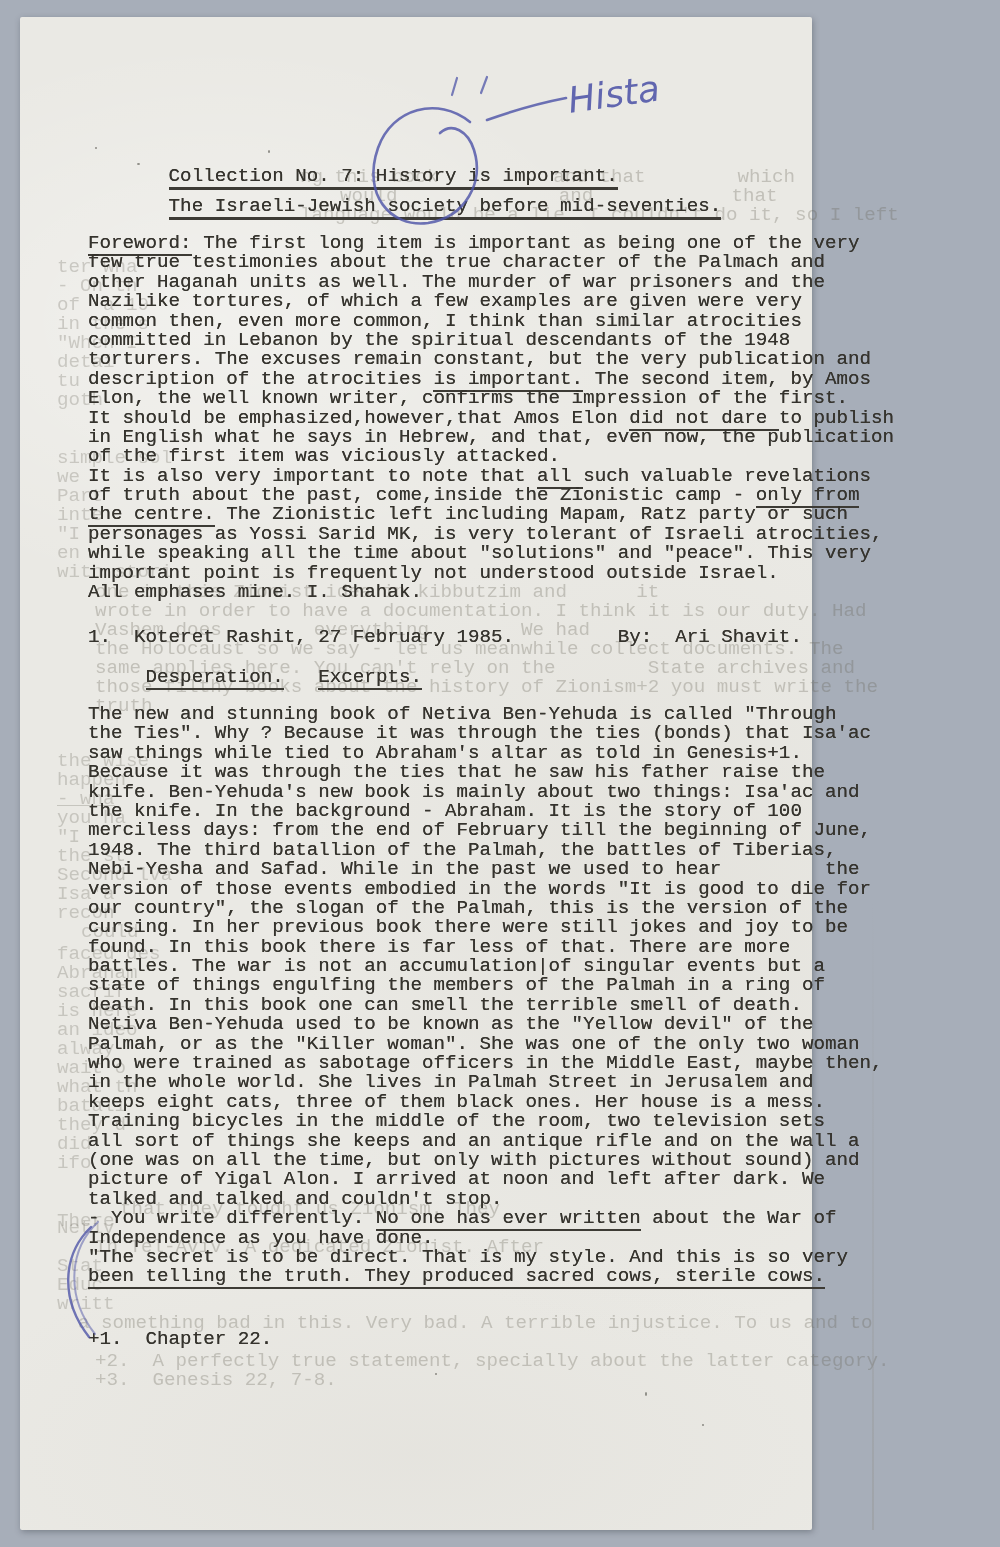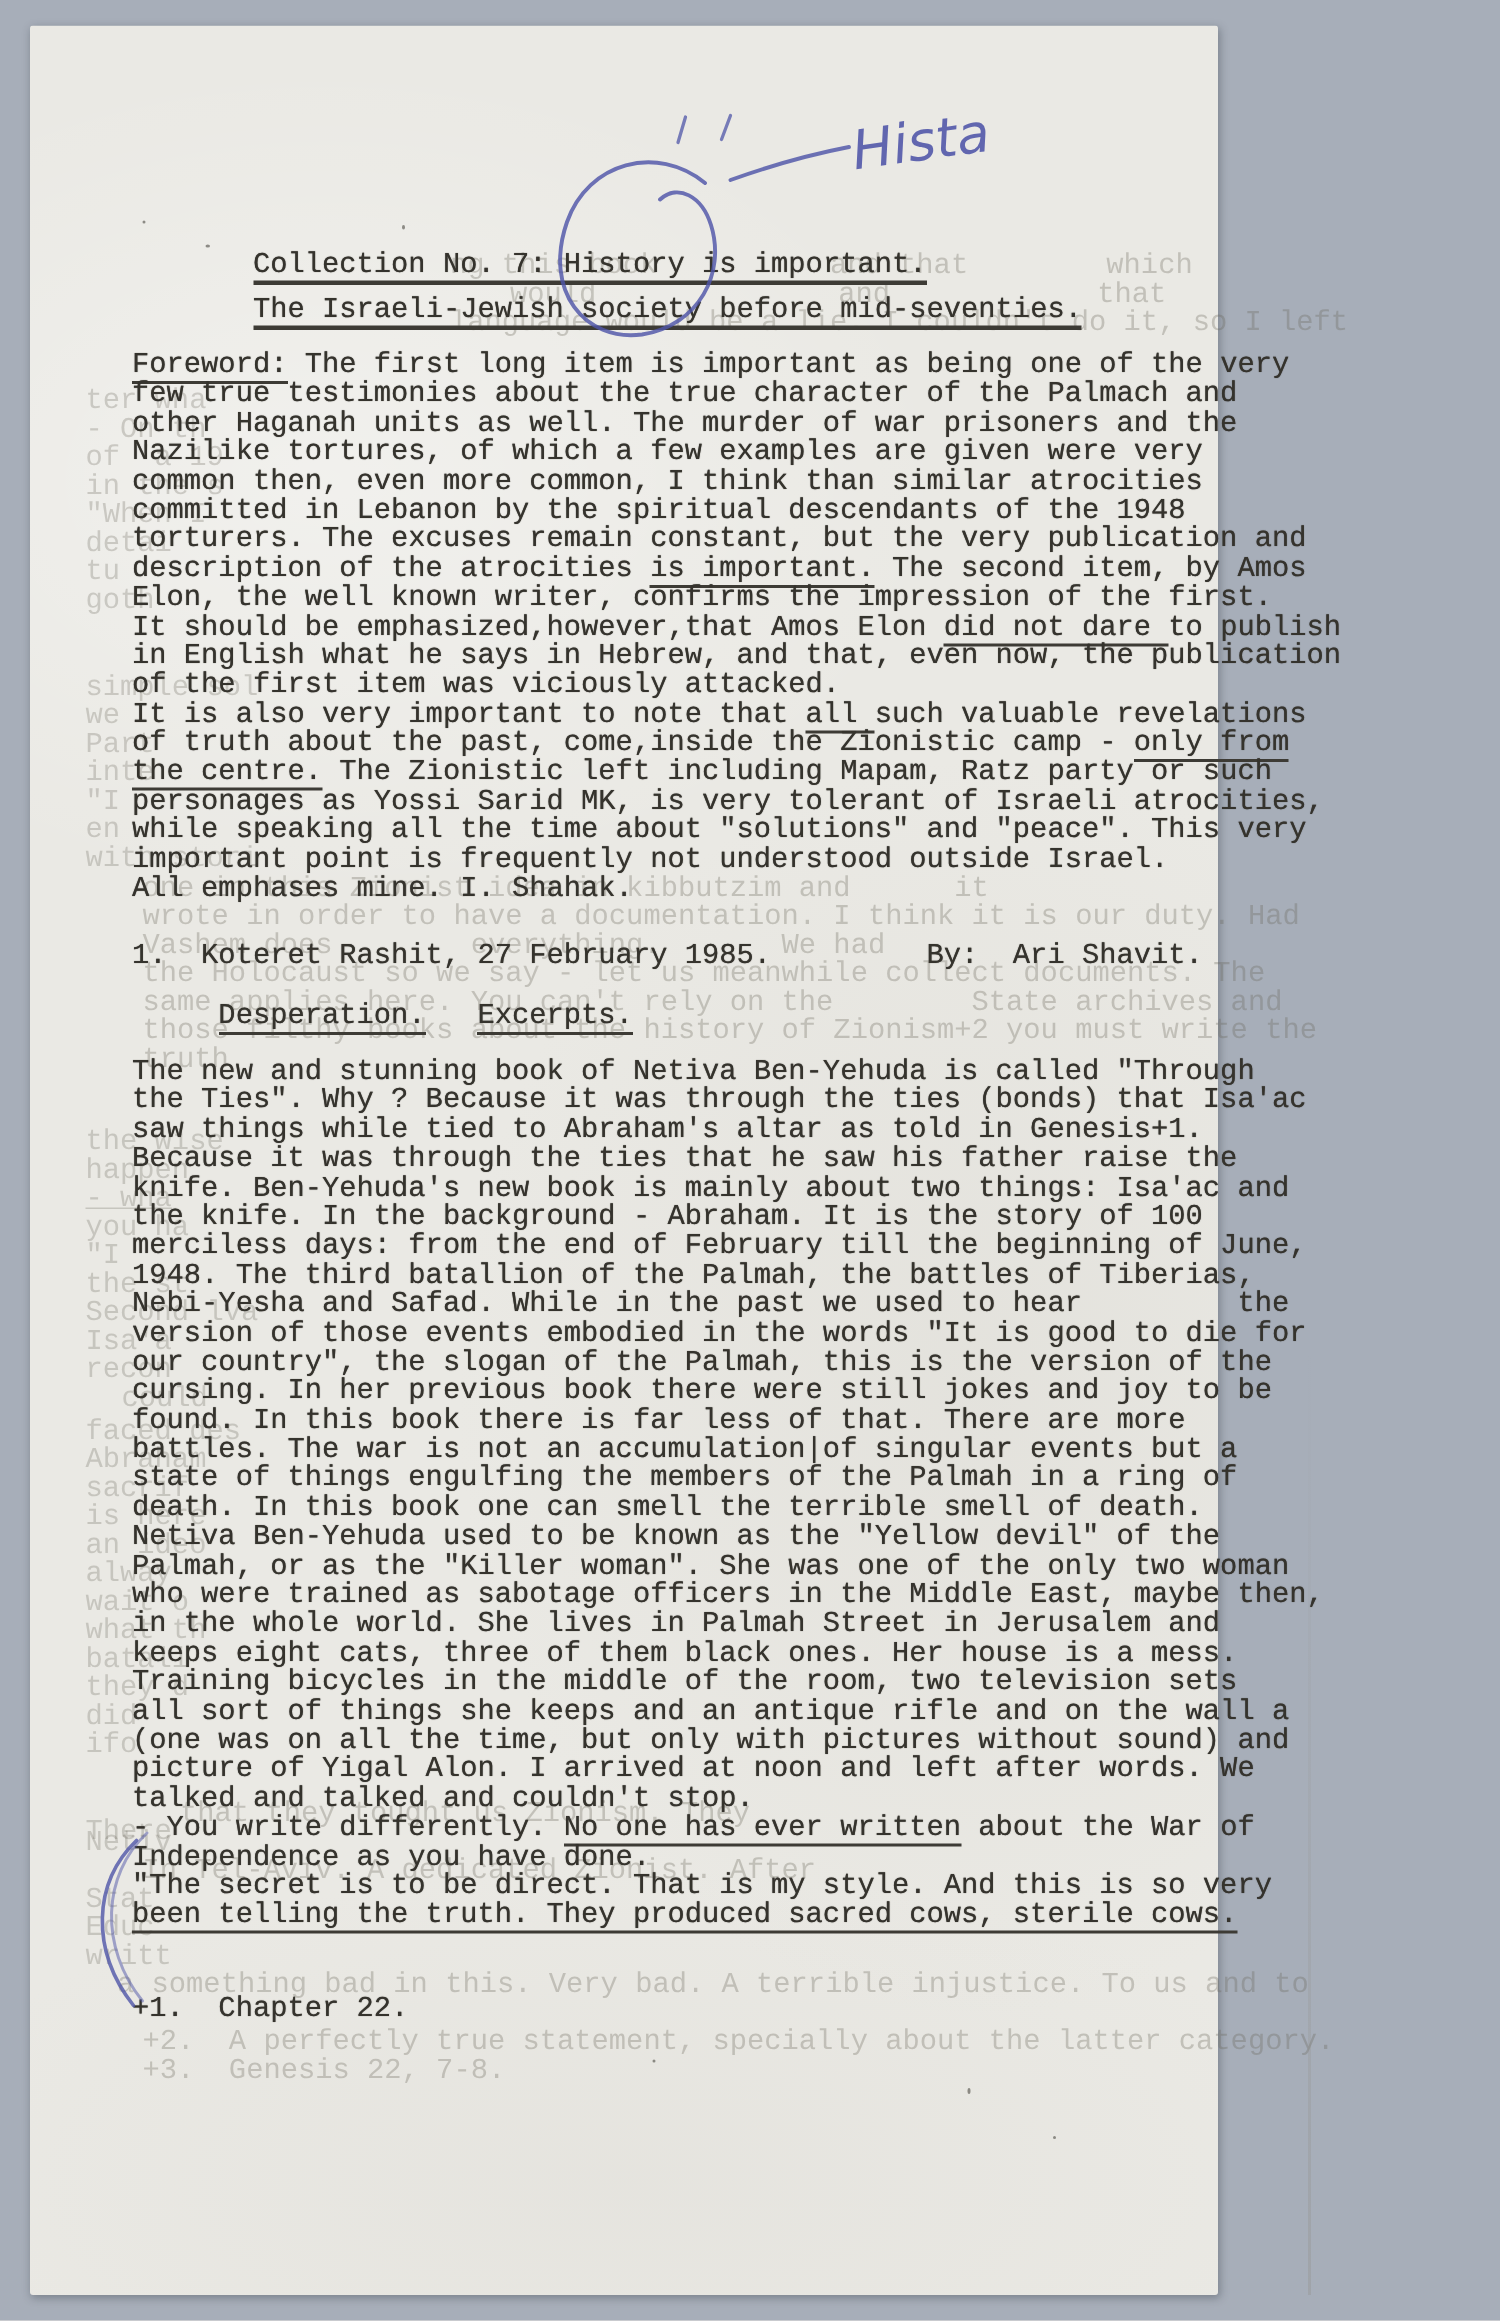--- a/index.html
+++ b/index.html
@@ -166,21 +166,21 @@
         <div class="doc-line">state of things engulfing the members of the Palmah in a ring of</div>
         <div class="doc-line">death. In this book one can smell the terrible smell of death.</div>
         <div class="doc-line">Netiva Ben-Yehuda used to be known as the "Yellow devil" of the</div>
         <div class="doc-line">Palmah, or as the "Killer woman". She was one of the only two woman</div>
         <div class="doc-line">who were trained as sabotage officers in the Middle East, maybe then,</div>
         <div class="doc-line">in the whole world. She lives in Palmah Street in Jerusalem and</div>
         <div class="doc-line">keeps eight cats, three of them black ones. Her house is a mess.</div>
         <div class="doc-line">Training bicycles in the middle of the room, two television sets</div>
         <div class="doc-line">all sort of things she keeps and an antique rifle and on the wall a</div>
         <div class="doc-line">(one was on all the time, but only with pictures without sound) and</div>
-        <div class="doc-line">picture of Yigal Alon. I arrived at noon and left after words. We</div>
+        <div class="doc-line">picture of Yigal Alon. I arrived at noon and left after dark. We</div>
         <div class="doc-line">talked and talked and couldn't stop.</div>
         <div class="doc-line">- You write differently. <span class="u">No one has ever written</span> about the War of</div>
         <div class="doc-line">Independence as you have done.</div>
         <div class="doc-line">"The secret is to be direct. That is my style. And this is so very</div>
         <div class="doc-line"><span class="u">been telling the truth. They produced sacred cows, sterile cows.</span></div>
       </div>
       <div class="tblock b-footnote">
         <div class="doc-line">+1.  Chapter 22.</div>
       </div>
     </div>

